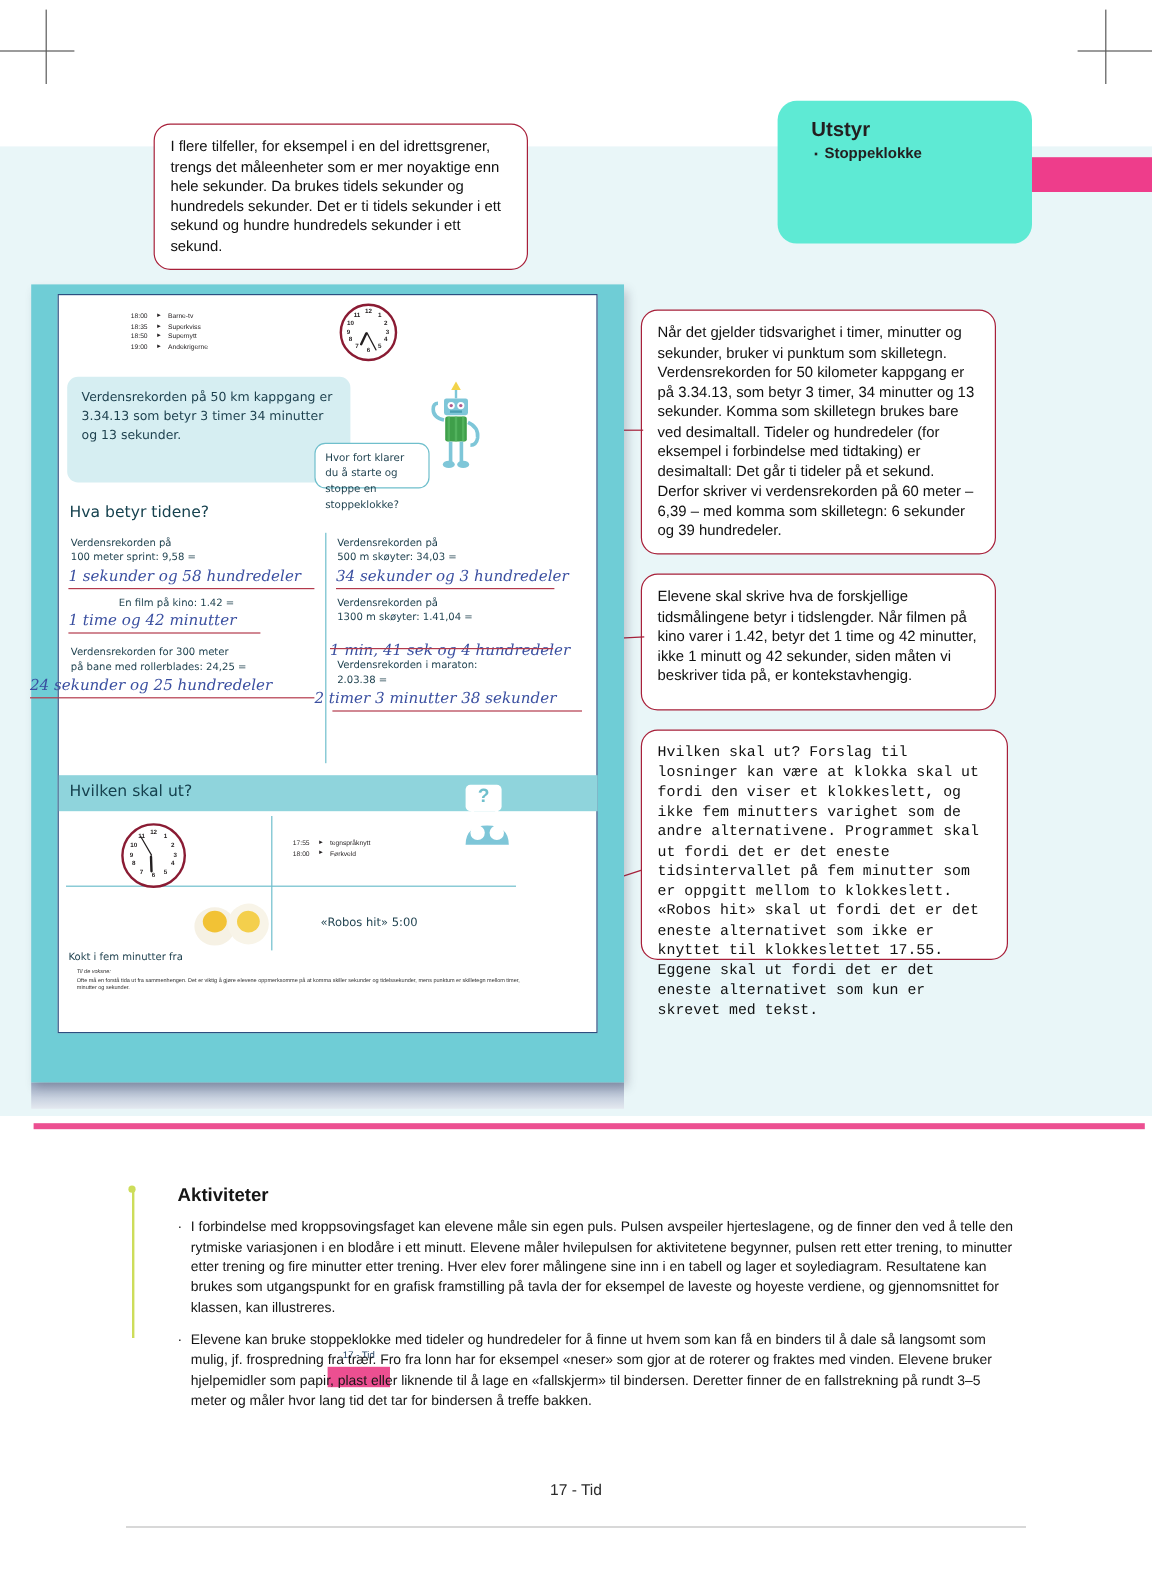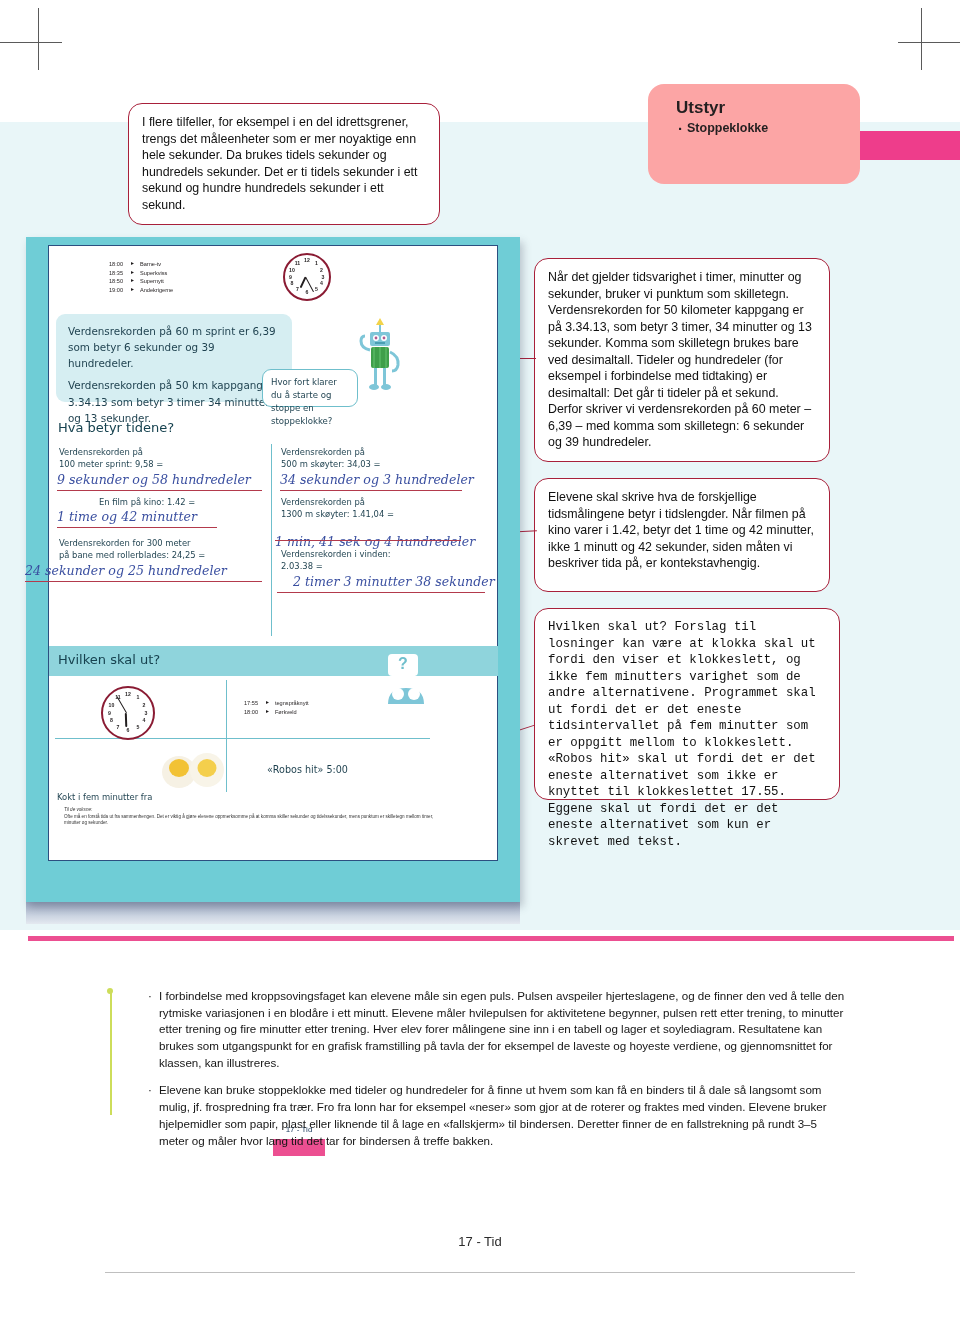--- a/index.html
+++ b/index.html
@@ -57,22 +57,22 @@
     font-size:12.4px;line-height:1.33;color:#111;
   }
   .bubble p{margin:0;}
 
   
   .leader{position:absolute;background:#a8203a;height:1.3px;transform-origin:0 50%;}
   .dot{position:absolute;width:7px;height:7px;border-radius:50%;background:#a8203a;}
 
   
   .utstyr{
-    position:absolute;left:648px;top:84px;width:212px;height:100px;
-    background:#fca5a5;border-radius:16px;
+    position:absolute;left:648px;top:84px;width:212px;height:119px;
+    background:#5eead4;border-radius:16px;
   }
   .utstyr h3{margin:0;padding:14px 0 0 28px;font-size:17px;font-weight:bold;color:#231f20;}
   .utstyr ul{margin:3px 0 0 0;padding:0 0 0 30px;list-style:none;}
   .utstyr li{font-size:12.5px;font-weight:bold;color:#231f20;position:relative;padding-left:9px;}
   .utstyr li:before{content:"\00B7";position:absolute;left:0;top:-1px;font-size:15px;}
   .utstyr-tab{
     position:absolute;left:854px;top:131px;width:106px;height:29px;background:#ee3d8b;
   }
 
   
@@ -248,21 +248,20 @@
         <div class="num" style="left:9px;top:31px;">7</div>
         <div class="num" style="left:3.5px;top:25px;">8</div>
         <div class="num" style="left:2px;top:18.5px;">9</div>
         <div class="num" style="left:3.5px;top:12px;">10</div>
         <div class="num" style="left:9px;top:5px;">11</div>
         <div class="hand" style="left:19.6px;top:10px;width:1.6px;height:12px;transform:rotate(205deg);"></div>
         <div class="hand" style="left:19.9px;top:5px;width:1.1px;height:17px;transform:rotate(152deg);"></div>
       </div>
 
       <div class="info-box" style="left:7px;top:68px;width:236px;height:88px;">
-        <p>Verdensrekorden på 60 m sprint er 6,39 som betyr 6 sekunder og 39 hundredeler.</p>
         <p>Verdensrekorden på 50 km kappgang er 3.34.13 som betyr 3 timer 34 minutter og 13 sekunder.</p>
       </div>
 
       <svg class="robot" style="left:300px;top:70px;" width="58" height="78" viewBox="0 0 58 78">
         <rect x="21" y="16" width="20" height="14" rx="2" fill="#7ec6d8"></rect>
         <rect x="22" y="31" width="18" height="21" rx="2" fill="#3f9f4a"></rect>
         <rect x="24" y="31" width="2" height="21" fill="#5fbf6a" opacity=".6"></rect>
         <rect x="30" y="31" width="2" height="21" fill="#5fbf6a" opacity=".6"></rect>
         <rect x="36" y="31" width="2" height="21" fill="#5fbf6a" opacity=".6"></rect>
         <circle cx="27" cy="22" r="3" fill="#fff"></circle>
@@ -285,21 +284,21 @@
       </div>
 
       <div class="sec-head" style="left:9px;top:174px;">Hva betyr tidene?</div>
 
       <div class="vdiv" style="left:222px;top:198px;height:192px;"></div>
 
       <div class="q-prompt" style="left:10px;top:200px;width:205px;">
         <div>Verdensrekorden på</div>
         <div>100 meter sprint: 9,58 =</div>
       </div>
-      <div class="q-answer" style="left:8px;top:226px;">9 sekunder og 58 hundredeler</div>
+      <div class="q-answer" style="left:8px;top:226px;">1 sekunder og 58 hundredeler</div>
       <div class="ans-rule" style="left:8px;top:244px;width:205px;"></div>
 
       <div class="q-prompt" style="left:10px;top:250px;width:205px;padding-left:40px;">
         <div>En film på kino: 1.42 =</div>
       </div>
       <div class="q-answer" style="left:8px;top:263px;">1 time og 42 minutter</div>
       <div class="ans-rule" style="left:8px;top:281px;width:160px;"></div>
 
       <div class="q-prompt" style="left:10px;top:291px;width:208px;">
         <div>Verdensrekorden for 300 meter</div>
@@ -316,24 +315,24 @@
       <div class="ans-rule" style="left:231px;top:244px;width:182px;"></div>
 
       <div class="q-prompt" style="left:232px;top:250px;width:205px;">
         <div>Verdensrekorden på</div>
         <div>1300 m skøyter: 1.41,04 =</div>
       </div>
       <div class="q-answer" style="left:226px;top:288px;">1 min, 41 sek og 4 hundredeler</div>
       <div class="ans-rule" style="left:226px;top:294px;width:186px;"></div>
 
       <div class="q-prompt" style="left:232px;top:302px;width:205px;">
-        <div>Verdensrekorden i vinden:</div>
+        <div>Verdensrekorden i maraton:</div>
         <div>2.03.38 =</div>
       </div>
-      <div class="q-answer" style="left:244px;top:328px;font-style:italic;">2 timer 3  minutter 38  sekunder</div>
+      <div class="q-answer" style="left:213px;top:328px;font-style:italic;">2 timer 3  minutter 38  sekunder</div>
       <div class="ans-rule" style="left:228px;top:346px;width:208px;"></div>
 
       <div class="sec-band" style="left:0px;top:400px;width:449px;height:30px;"></div>
       <div class="sec-head" style="left:9px;top:406px;">Hvilken skal ut?</div>
 
       <div class="vdiv" style="left:177px;top:434px;height:112px;"></div>
       <div class="hdiv" style="left:6px;top:492px;width:375px;"></div>
 
       <div class="clock" style="left:52px;top:440px;width:50px;height:50px;">
         <div class="num" style="left:21.5px;top:2.5px;">12</div>
@@ -396,20 +395,21 @@
         <div class="it">Til de voksne:</div>
         <div>Ofte må en forstå tida ut fra sammenhengen. Det er viktig å gjøre elevene oppmerksomme på at komma skiller sekunder og tidelssekunder, mens punktum er skilletegn mellom timer, minutter og sekunder.</div>
       </div>
 
     </div>
   </div>
 
   <div class="act-bar-dot"></div>
   <div class="act-bar"></div>
   <div class="activities">
+    <h2>Aktiviteter</h2>
     <div class="act-item">
       <span class="bul">·</span>
       <span class="txt">I forbindelse med kroppsovingsfaget kan elevene måle sin egen puls. Pulsen avspeiler hjerteslagene, og de finner den ved å telle den rytmiske variasjonen i en blodåre i ett minutt. Elevene måler hvilepulsen for aktivitetene begynner, pulsen rett etter trening, to minutter etter trening og fire minutter etter trening. Hver elev forer målingene sine inn i en tabell og lager et soylediagram. Resultatene kan brukes som utgangspunkt for en grafisk framstilling på tavla der for eksempel de laveste og hoyeste verdiene, og gjennomsnittet for klassen, kan illustreres.</span>
     </div>
     <div class="act-item">
       <span class="bul">·</span>
       <span class="txt">Elevene kan bruke stoppeklokke med tideler og hundredeler for å finne ut hvem som kan få en binders til å dale så langsomt som mulig, jf. frospredning fra trær. Fro fra lonn har for eksempel «neser» som gjor at de roterer og fraktes med vinden. Elevene bruker hjelpemidler som papir, plast eller liknende til å lage en «fallskjerm» til bindersen. Deretter finner de en fallstrekning på rundt 3–5 meter og måler hvor lang tid det tar for bindersen å treffe bakken.</span>
     </div>
   </div>
 

